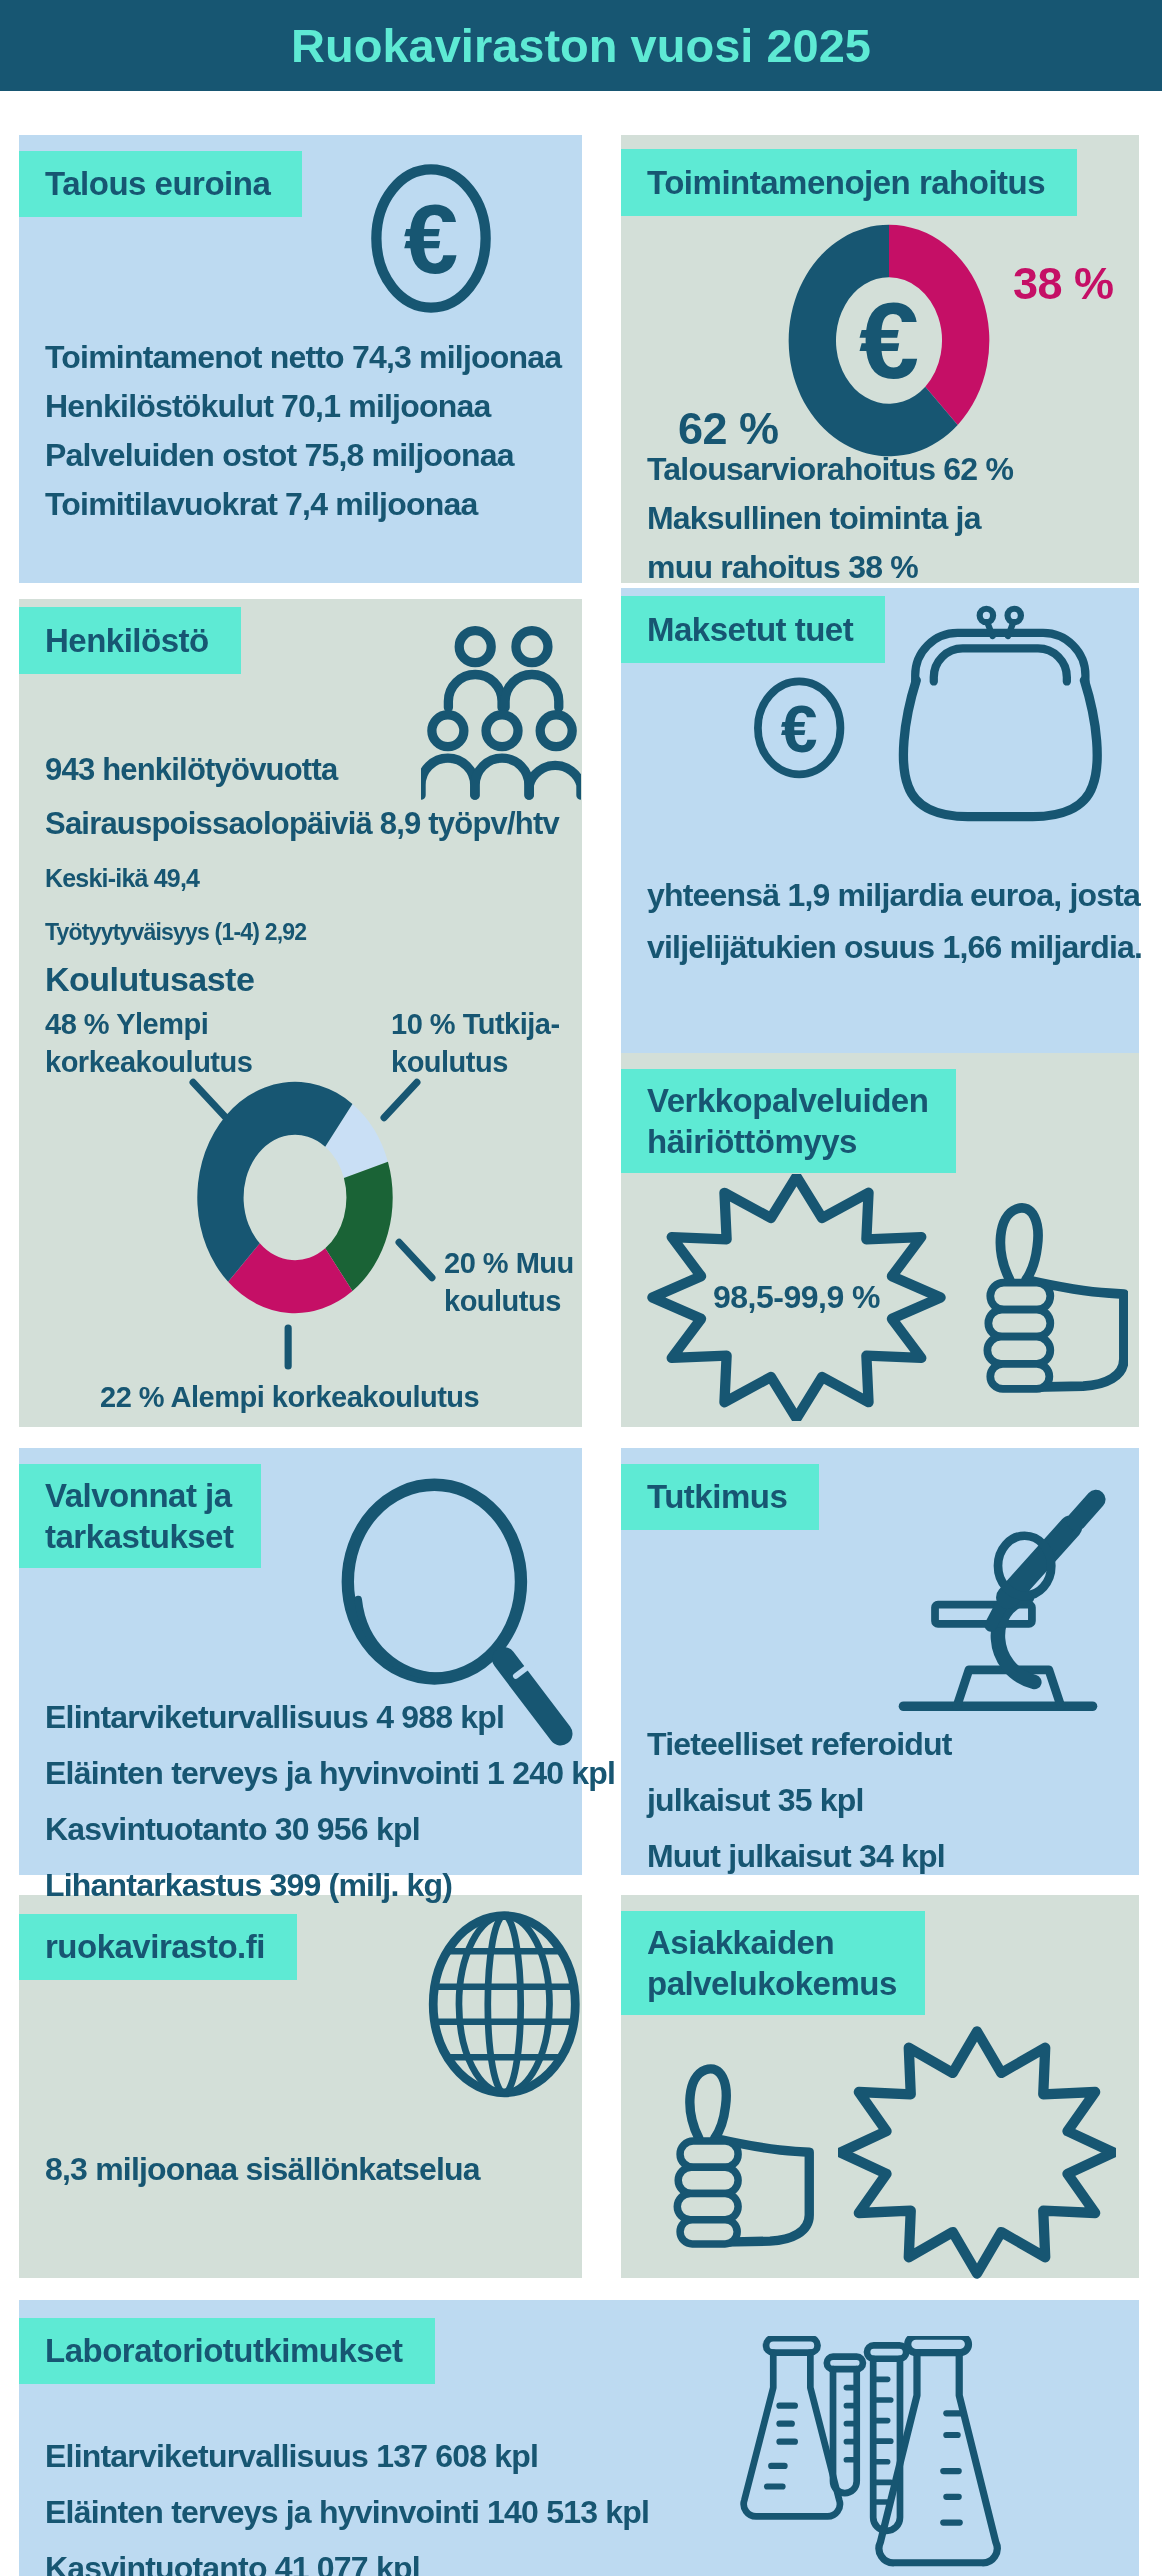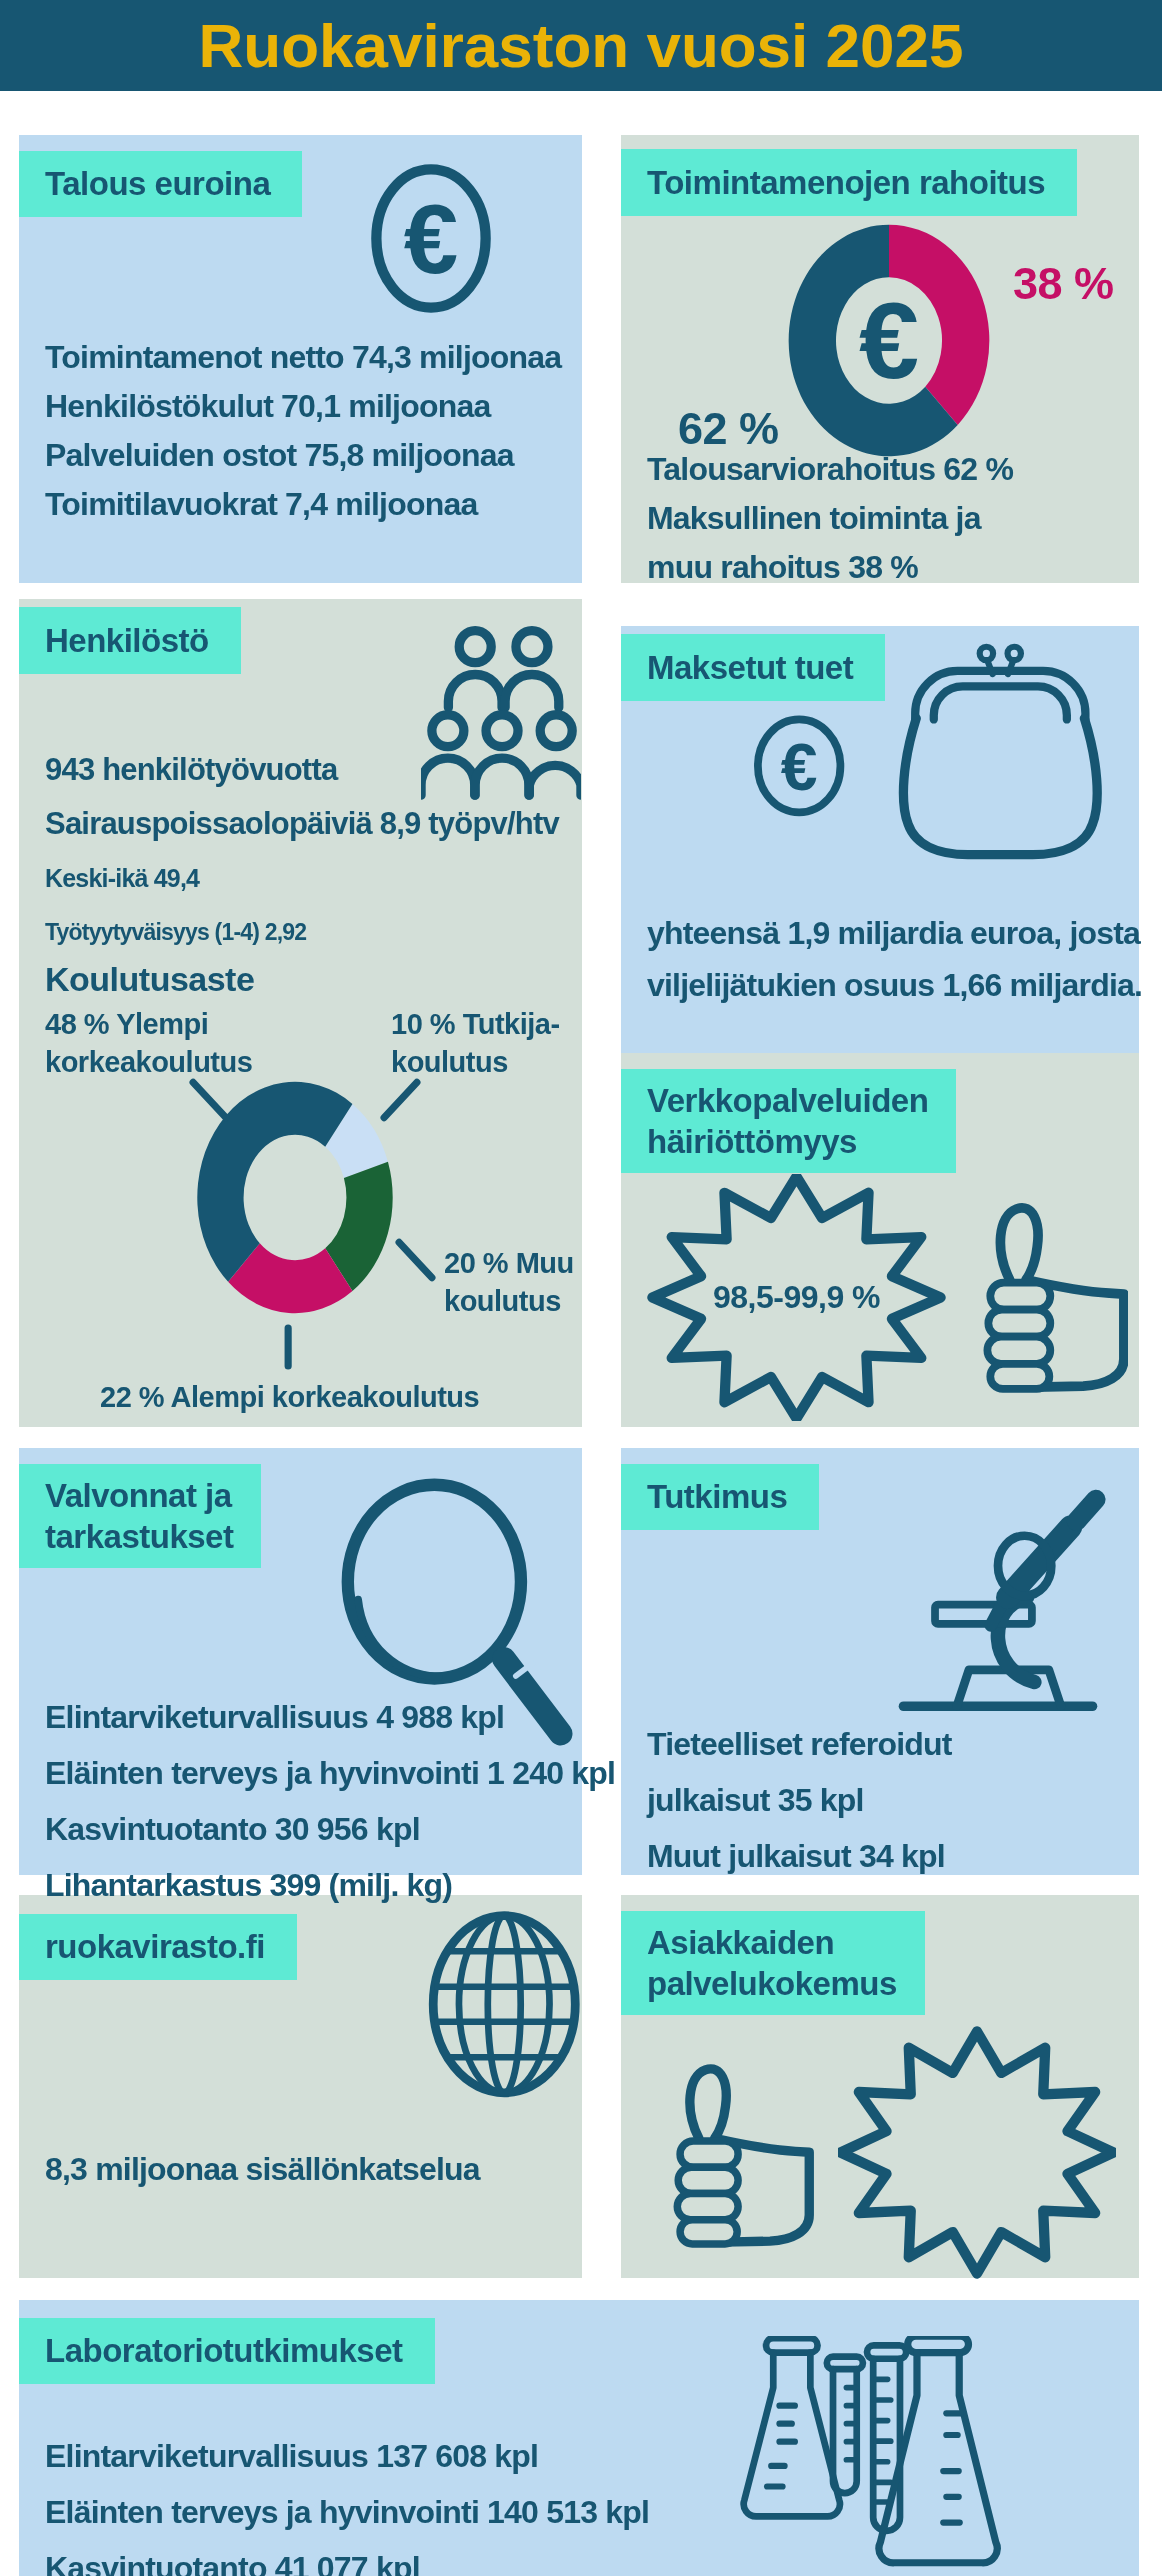--- a/index.html
+++ b/index.html
@@ -8,21 +8,21 @@
     --green:#1A6336;
     --pale:#C9DFF5;
     --card-blue:#BDDAF1;
     --card-green:#D3DFD8;
   }
   *{box-sizing:border-box}
   html,body{margin:0;padding:0}
   body{background:#fff;font-family:"Liberation Sans","DejaVu Sans",sans-serif;font-weight:bold;color:var(--navy)}
   .page{position:relative;width:1162px;height:2769px;background:#fff;overflow:hidden}
   .header{position:absolute;left:0;top:0;width:1162px;height:91px;background:var(--navy);display:flex;align-items:center;justify-content:center}
-  .header .t{color:#eab308;font-size:62px;letter-spacing:0;white-space:nowrap}
+  .header .t{color:#5eead4;font-size:47px;letter-spacing:0;white-space:nowrap}
   .card{position:absolute}
   .bg-blue{background:var(--card-blue)}
   .bg-green{background:var(--card-green)}
   .tbox{position:absolute;left:0;background:#5eead4;padding:12.4px 32px 12.4px 26px;z-index:3}
   .tbox .tl{display:block;font-size:33px;line-height:42px;white-space:nowrap;letter-spacing:-0.5px}
   .body{position:absolute;z-index:2}
   .line{font-size:32px;white-space:nowrap;letter-spacing:-0.8px}
   .abs{position:absolute}
   .icon{position:absolute;z-index:1}
   .icon svg,.donut svg,.star-wrap svg{display:block;width:100%;height:100%}
@@ -143,21 +143,21 @@
       <line x1="72" y1="8" x2="8" y2="77" stroke="currentColor" stroke-width="14" stroke-linecap="round"></line>
     </svg>
     <svg class="callout" style="left:376px;top:639px;width:41px;height:44px" viewBox="0 0 80 85">
       <line x1="8" y1="8" x2="72" y2="77" stroke="currentColor" stroke-width="14" stroke-linecap="round"></line>
     </svg>
     <svg class="callout" style="left:264px;top:725px;width:10.3px;height:46px" viewBox="0 0 20 90">
       <line x1="10" y1="8" x2="10" y2="82" stroke="currentColor" stroke-width="14" stroke-linecap="round"></line>
     </svg>
   </section>
 
-  <section class="card bg-blue" style="left:621px;top:626px;width:518px;height:481px">
+  <section class="card bg-blue" style="left:621px;top:588px;width:518px;height:481px">
     <div class="tbox" style="top:8.2px">
       <span class="tl">Maksetut tuet</span>
     </div>
     <div class="icon" style="left:124px;top:15.5px;width:392px;height:222px">
       <svg viewBox="0 0 760 430" fill="none" stroke="currentColor" stroke-linecap="round" stroke-linejoin="round">
 
         <ellipse cx="105" cy="240" rx="80" ry="90" stroke-width="15"></ellipse>
         <text x="105" y="286" font-size="128" font-weight="bold" text-anchor="middle" fill="currentColor" stroke="none">€</text>
 
         <circle cx="468" cy="22" r="13" stroke-width="12"></circle>

